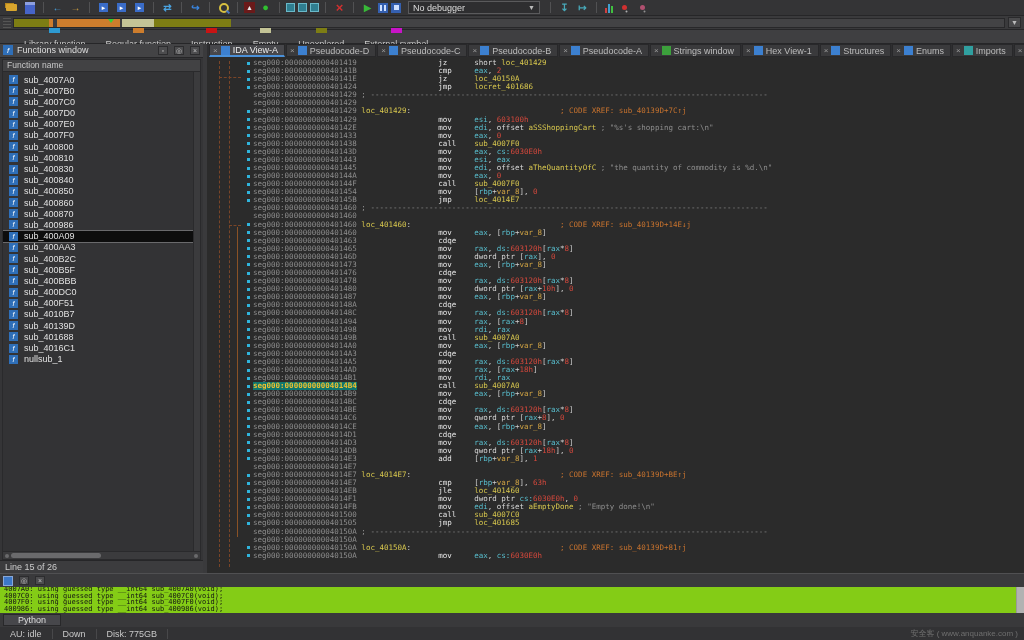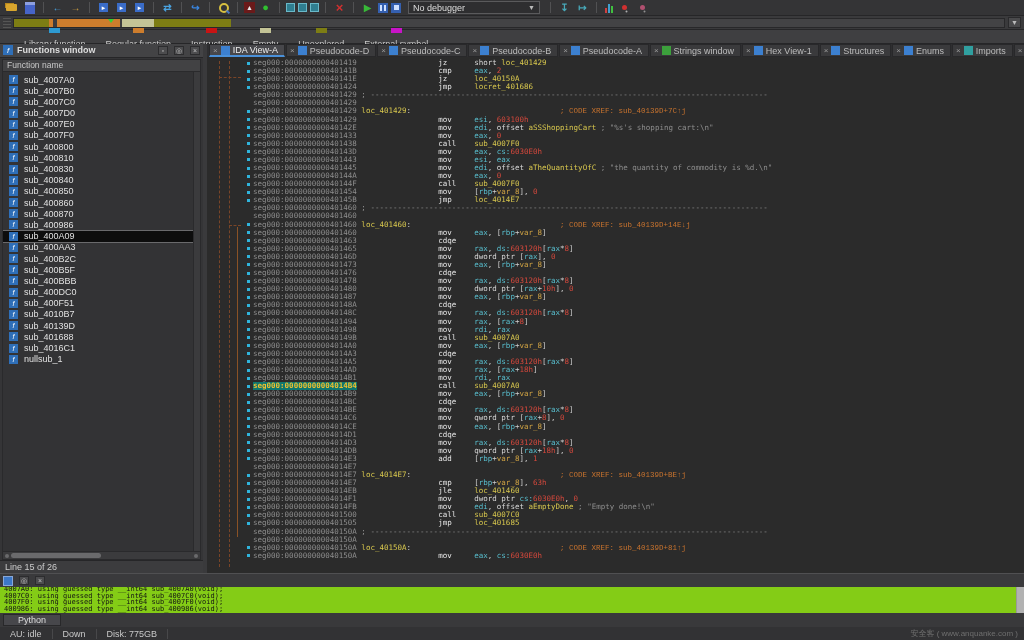--- a/index.html
+++ b/index.html
@@ -61,21 +61,21 @@
   .lg-item { display:flex; align-items:center; gap:6px;flex-direction:column; }
   .lg-sq { width:11px; height:9px; }
 
   
   #main { display:flex; height:529px; }
   #left-panel { width:207px; display:flex; flex-direction:column; background:#353537; border-right:4px solid #3a3a3c; }
   #fn-titlebar { height:14px; display:flex; align-items:center; gap:4px; padding:0 3px;
     background:#434345; border-bottom:1px solid #262628; }
   .fsq { width:10px; height:10px; background:#2f6fb8; color:#fff; font-size:8px; font-style:italic;
     display:flex; align-items:center; justify-content:center; }
-  #fn-titlebar .t { font-size:9px; color:#dddddd; flex:1;font-weight:bold; }
+  #fn-titlebar .t { font-size:9px; color:#dddddd; flex:1; }
   .winbtn { width:10px; height:9px; background:#4c4c4e; border:1px solid #2c2c2e; color:#c0c0c0;
     font-size:7px; line-height:7px; text-align:center; margin-left:2px; }
   #fn-header { height:13px; background:#424244; border:1px solid #2a2a2c; margin:1px 2px 0 2px;
     font-size:8.5px; color:#c8c8c8; display:flex; align-items:center; padding-left:4px;text-align:center; }
   #fn-list { height:480px; overflow:hidden; background:#333335; margin:0 2px; border-left:1px solid #2a2a2c;
     border-right:1px solid #2a2a2c; position:relative; padding-top:2px; }
   .fn-row { height:11.2px; display:flex; align-items:center; gap:6px; padding-left:6px; font-size:9px; color:#e0e0e0; }
   .fn-row .fsq { width:9px; height:9px; font-size:7px; }
   .fn-row.sel { background:#0d0d0d; outline:1px solid #6a6a6c; }
   #fn-vscroll { position:absolute; right:0; top:0; bottom:0; width:7px; background:#3b3b3d; border-left:1px solid #2a2a2c; }
@@ -96,21 +96,21 @@
     font-family:"DejaVu Sans Mono", monospace; font-size:7.5px; line-height:8.08px; }
   .vdash { position:absolute; top:4px; bottom:6px; border-left:1px dashed #7a4527; }
   .hdash { position:absolute; border-top:1px dashed #7a4527; }
   .loopline { position:absolute; border-left:1px solid #8a5226; }
   #code { position:absolute; left:36px; top:2px; right:0; }
   .drow { height:8.08px; display:flex; align-items:center; white-space:pre; }
   .dotc { width:10px; flex:none; display:flex; align-items:center; justify-content:center; }
   .dot { width:3px; height:3px; background:#2fb4dc; }
   .ca { color:#8e8e8e; } .ca-hl { color:#f2c12e; font-weight:bold; background:#0f766e; }
   .cm { color:#e8e8e8; } .cr { color:#58bfcf; } .cn { color:#d4483c; } .cl { color:#d9c84e; }
-  .cv { color:#cfa243; } .ck { color:#d8d8d8; } .cc { color:#8e8e8e; } .cx { color:#c8732e;font-family:Liberation Mono, monospace; } .cp { color:#cfcfcf; }
+  .cv { color:#cfa243; } .ck { color:#d8d8d8; } .cc { color:#8e8e8e; } .cx { color:#c8732e; } .cp { color:#cfcfcf; }
   #disasm-status { height:14px; background:#39393b; border-top:1px solid #262628; display:flex;
     align-items:center; gap:3px; padding-left:38px; font-size:9px; color:#d0d0d0; }
   #disasm-status .box { background:#424244; border:1px solid #2c2c2e; padding:0 7px; height:12px;
     display:flex; align-items:center; }
 
   
   #output-title { height:14px; background:#3a3a3c; border-top:1px solid #505052; display:flex;
     align-items:center; gap:4px; padding:0 3px; }
   #output-title .t { font-size:9px; color:#dddddd; flex:1; }
   .osq { width:10px; height:10px; background:#3c78c8; border:1px solid #88a8d8; }

